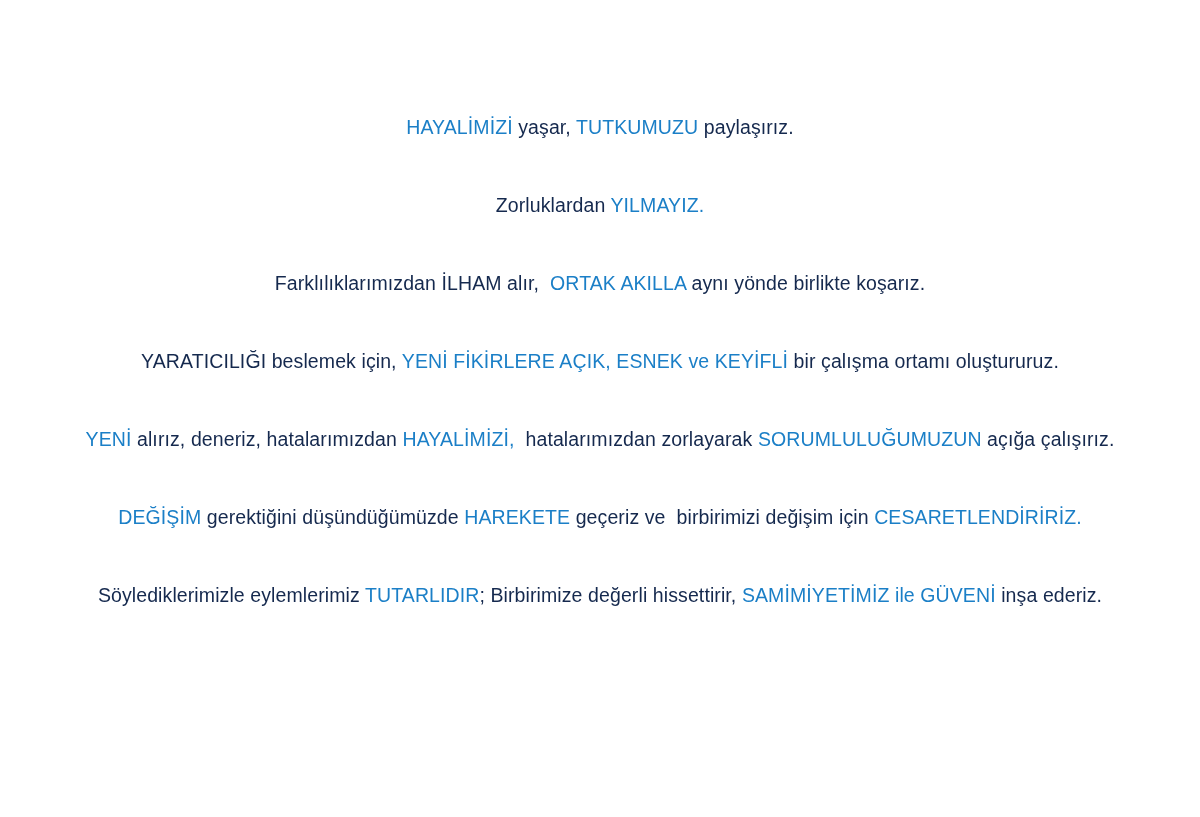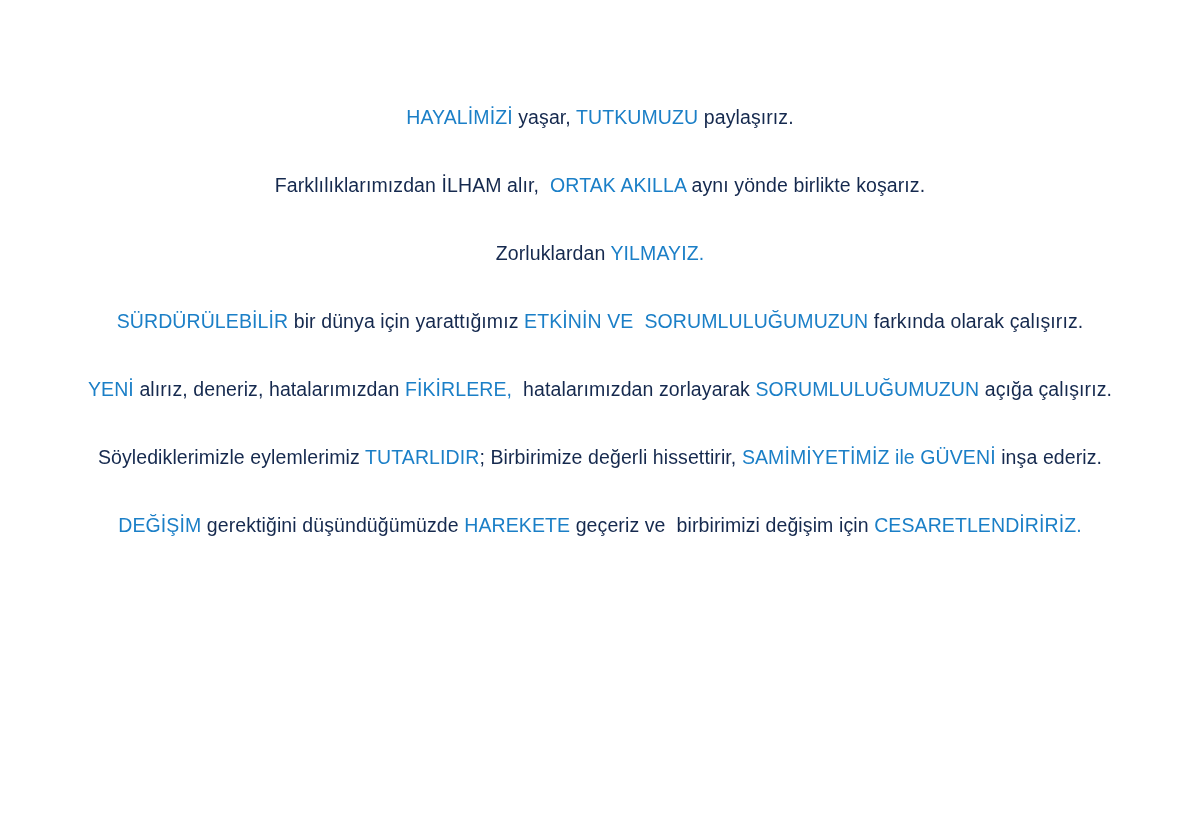--- a/index.html
+++ b/index.html
@@ -18,39 +18,39 @@
   }
   .page{
     width:1200px;
     height:817px;
     padding-top:82px;
   }
   .lines{
     width:100%;
   }
   .line{
-    margin:2px;
+    margin:12px;
     height:66px;
     line-height:66px;
     text-align:center;
     font-size:19.5px;
     font-weight:500;
     color:var(--ink);
     letter-spacing:0.1px;
     white-space:pre-wrap;
   }
   .seg{color:var(--ink);}
   .seg.hl{color:var(--accent);}
 </style>
 </head>
 <body style="background: rgb(255, 255, 255);">
 
 <main class="page">
   <div class="lines">
       <p class="line"><span class="seg hl">HAYALİMİZİ</span><span class="seg"> yaşar, </span><span class="seg hl">TUTKUMUZU</span><span class="seg"> paylaşırız.</span></p>
+      <p class="line"><span class="seg">Zorluklardan </span><span class="seg hl">YILMAYIZ.</span></p>
       <p class="line"><span class="seg">Farklılıklarımızdan İLHAM alır,  </span><span class="seg hl">ORTAK AKILLA</span><span class="seg"> aynı yönde birlikte koşarız.</span></p>
-      <p class="line"><span class="seg">Zorluklardan </span><span class="seg hl">YILMAYIZ.</span></p>
-      <p class="line"><span class="seg hl">SÜRDÜRÜLEBİLİR</span><span class="seg"> bir dünya için yarattığımız </span><span class="seg hl">ETKİNİN VE  SORUMLULUĞUMUZUN</span><span class="seg"> farkında olarak çalışırız.</span></p>
-      <p class="line"><span class="seg hl">YENİ</span><span class="seg"> alırız, deneriz, hatalarımızdan </span><span class="seg hl">FİKİRLERE,</span><span class="seg">  hatalarımızdan zorlayarak </span><span class="seg hl">SORUMLULUĞUMUZUN</span><span class="seg"> açığa çalışırız.</span></p>
+      <p class="line"><span class="seg">YARATICILIĞI beslemek için, </span><span class="seg hl">YENİ FİKİRLERE AÇIK, ESNEK ve KEYİFLİ</span><span class="seg"> bir çalışma ortamı oluştururuz.</span></p>
+      <p class="line"><span class="seg hl">YENİ</span><span class="seg"> alırız, deneriz, hatalarımızdan </span><span class="seg hl">HAYALİMİZİ,</span><span class="seg">  hatalarımızdan zorlayarak </span><span class="seg hl">SORUMLULUĞUMUZUN</span><span class="seg"> açığa çalışırız.</span></p>
+      <p class="line"><span class="seg hl">DEĞİŞİM</span><span class="seg"> gerektiğini düşündüğümüzde </span><span class="seg hl">HAREKETE</span><span class="seg"> geçeriz ve  birbirimizi değişim için </span><span class="seg hl">CESARETLENDİRİRİZ.</span></p>
       <p class="line"><span class="seg">Söylediklerimizle eylemlerimiz </span><span class="seg hl">TUTARLIDIR</span><span class="seg">; Birbirimize değerli hissettirir, </span><span class="seg hl">SAMİMİYETİMİZ ile GÜVENİ</span><span class="seg"> inşa ederiz.</span></p>
-      <p class="line"><span class="seg hl">DEĞİŞİM</span><span class="seg"> gerektiğini düşündüğümüzde </span><span class="seg hl">HAREKETE</span><span class="seg"> geçeriz ve  birbirimizi değişim için </span><span class="seg hl">CESARETLENDİRİRİZ.</span></p>
     </div>
 </main>
 
 </body></html>

